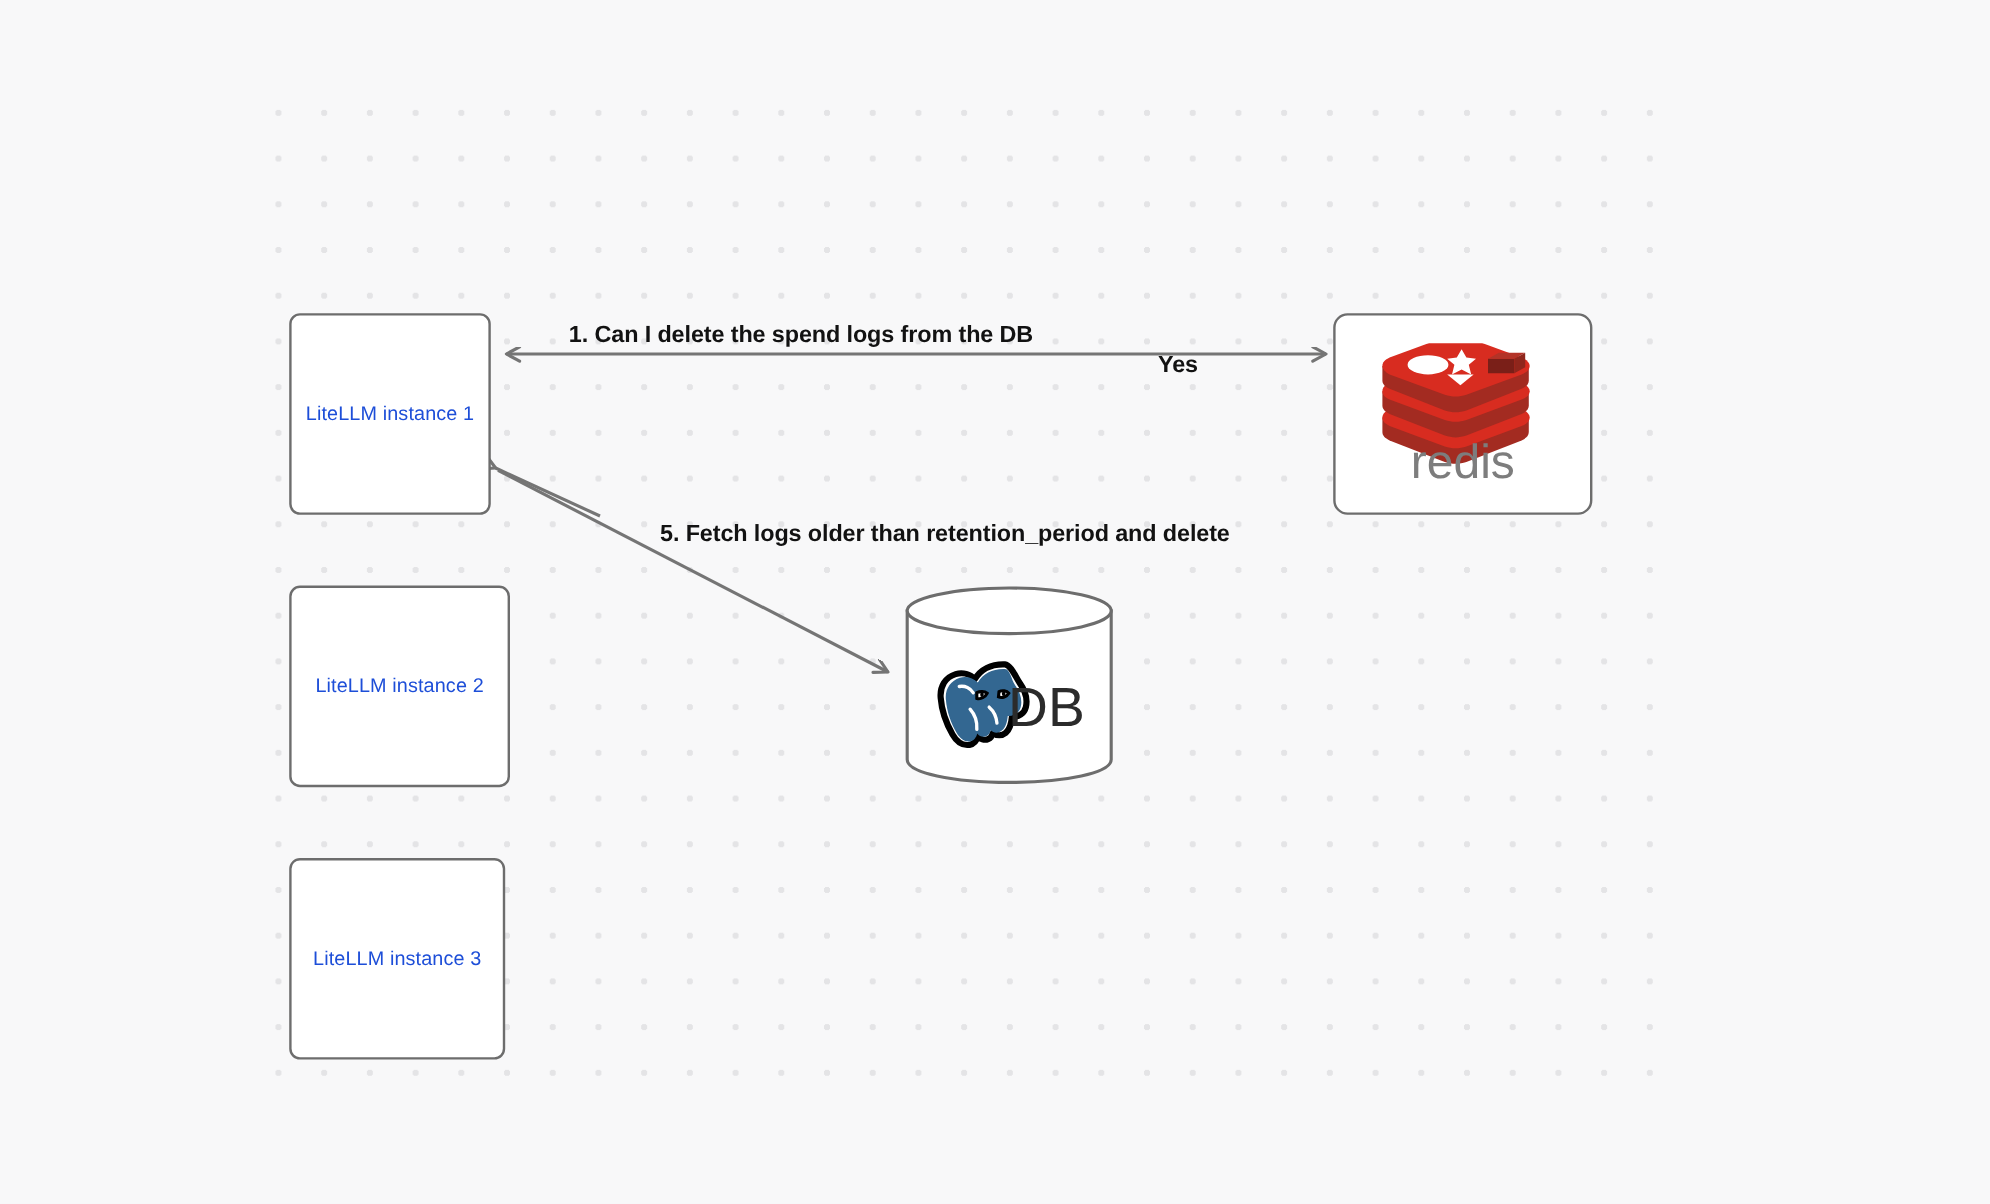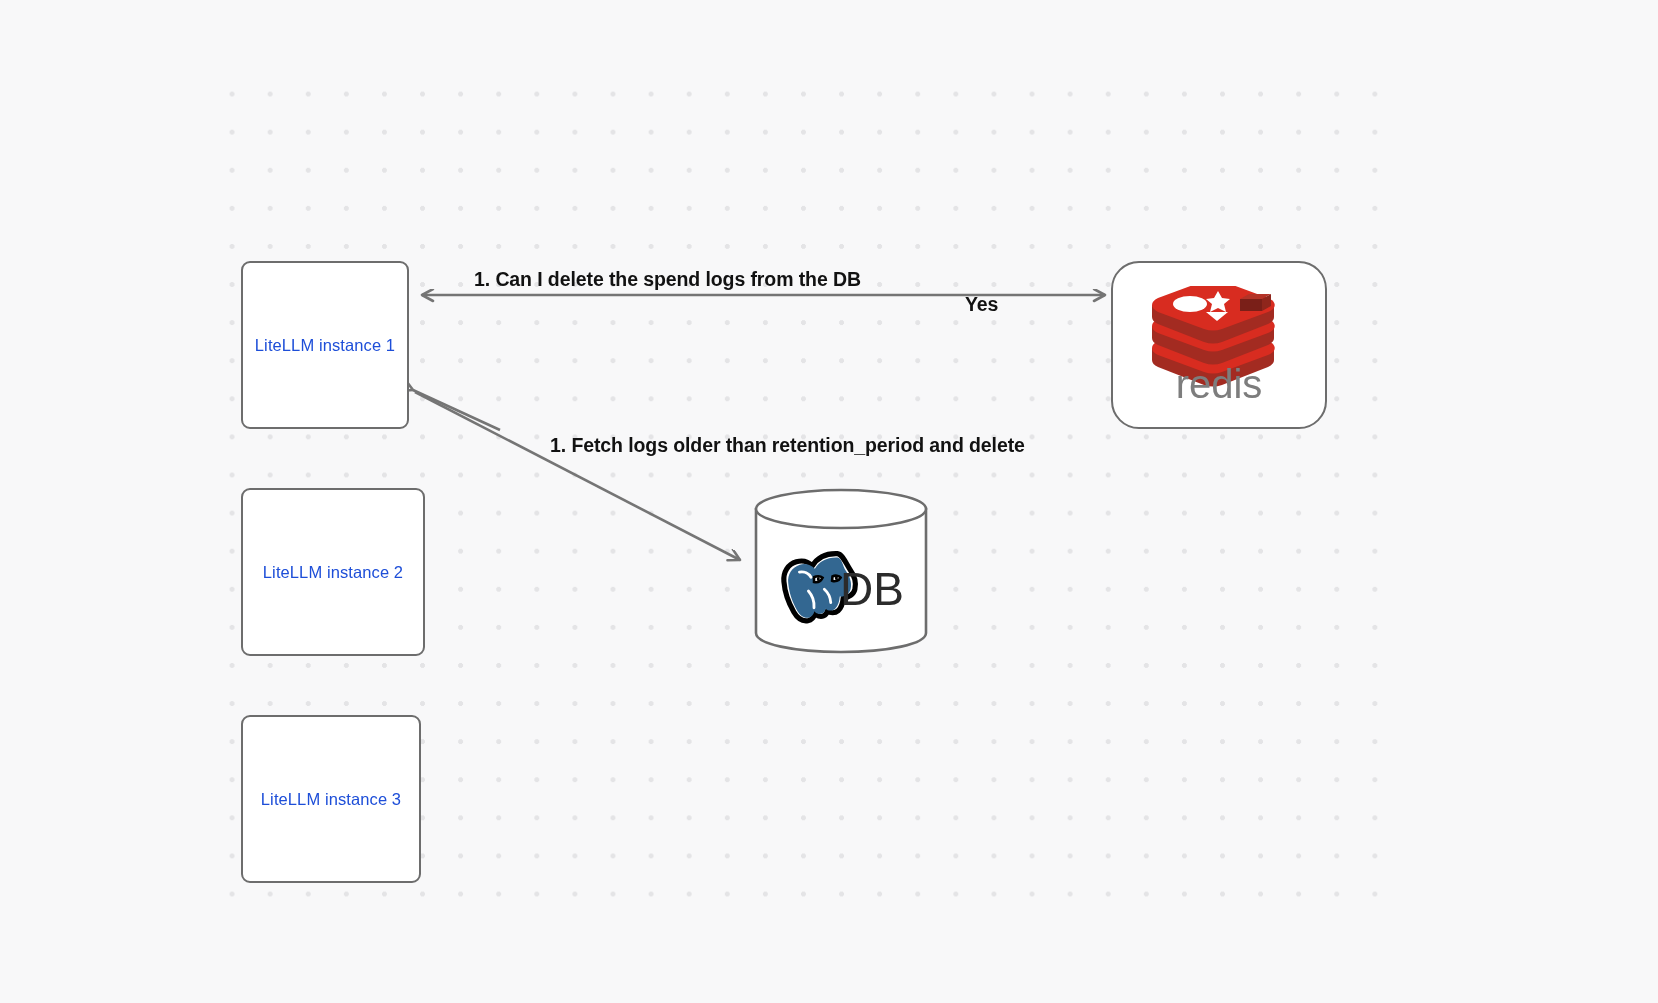--- a/index.html
+++ b/index.html
@@ -46,21 +46,21 @@
     color: #1d4ed8;
     font-family: "Liberation Sans", sans-serif;
     letter-spacing: 0.1px;
     white-space: nowrap;
   }
 
   .redis-node {
     position: absolute;
     background: #ffffff;
     border: 2.6px solid #6d6d6d;
-    border-radius: 28px;
+    border-radius: 12px;
     box-sizing: border-box;
     display: flex;
     flex-direction: column;
     align-items: center;
     justify-content: center;
   }
 
   .db-node {
     position: absolute;
   }
@@ -109,21 +109,21 @@
 
     <line x1="500" y1="430" x2="413" y2="390" stroke="#757575" stroke-width="2.6" marker-end="url(#arrowL)"></line>
 
     <line x1="415" y1="392" x2="740" y2="560" stroke="#757575" stroke-width="2.6" marker-end="url(#arrowDiag)"></line>
   </svg>
 
   <div class="edge-label" style="left:474px; top:268px;text-align:center;">1.  Can I delete the spend logs from the DB</div>
 
   <div class="edge-label" style="left:965px; top:264px;margin-top:29px;">Yes</div>
 
-  <div class="edge-label" style="left:550px; top:434px;">1.  Fetch logs older than retention_period and delete</div>
+  <div class="edge-label" style="left:550px; top:434px;">5.  Fetch logs older than retention_period and delete</div>
 
   <div class="node-box" style="left:241px; top:261px; width:168px; height:168px;">
     <span class="node-label">LiteLLM instance 1</span>
   </div>
 
   <div class="node-box" style="left:241px; top:488px; width:184px; height:168px;">
     <span class="node-label">LiteLLM instance 2</span>
   </div>
 
   <div class="node-box" style="left:241px; top:715px; width:180px; height:168px;">

